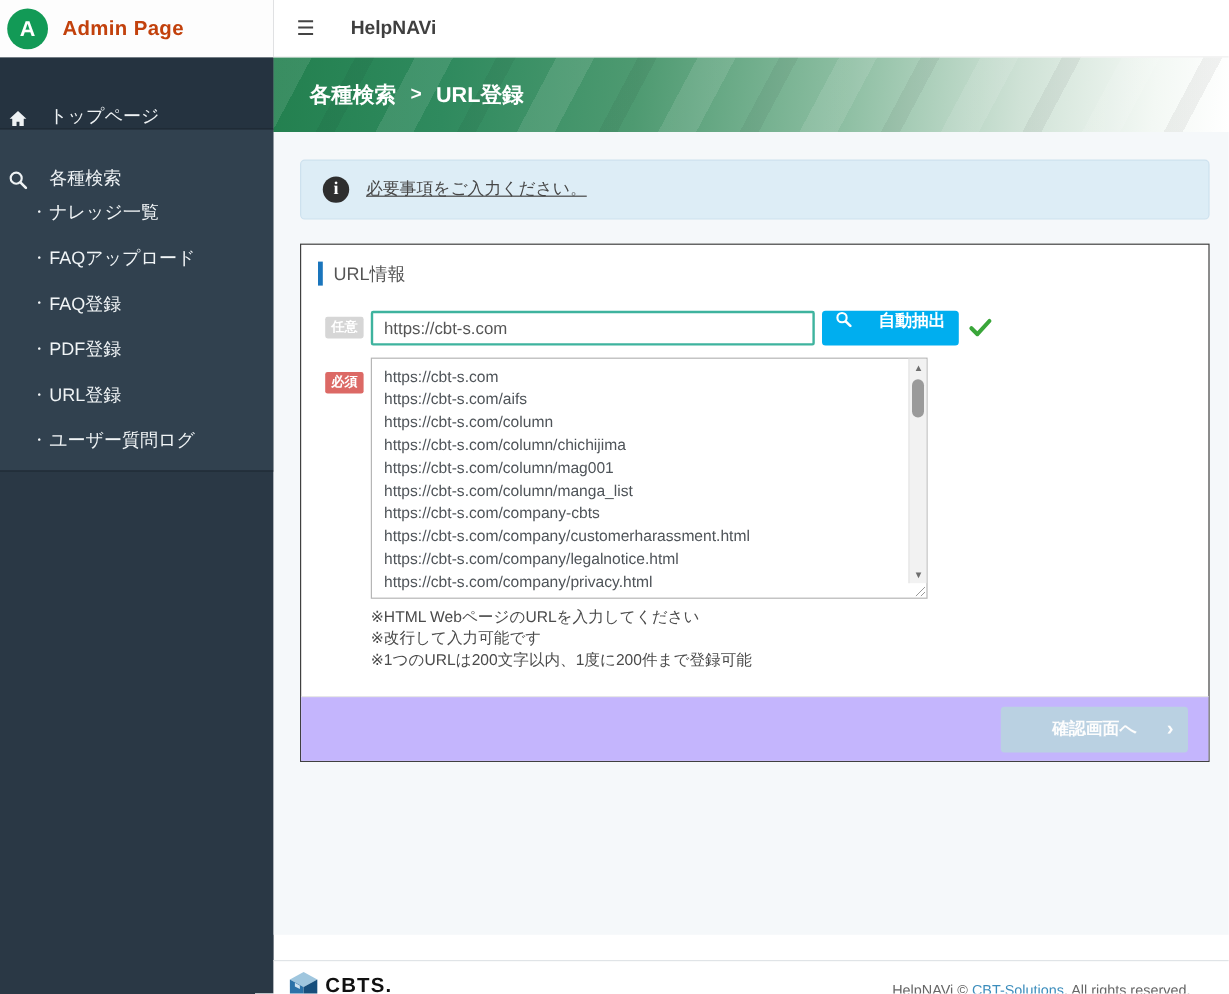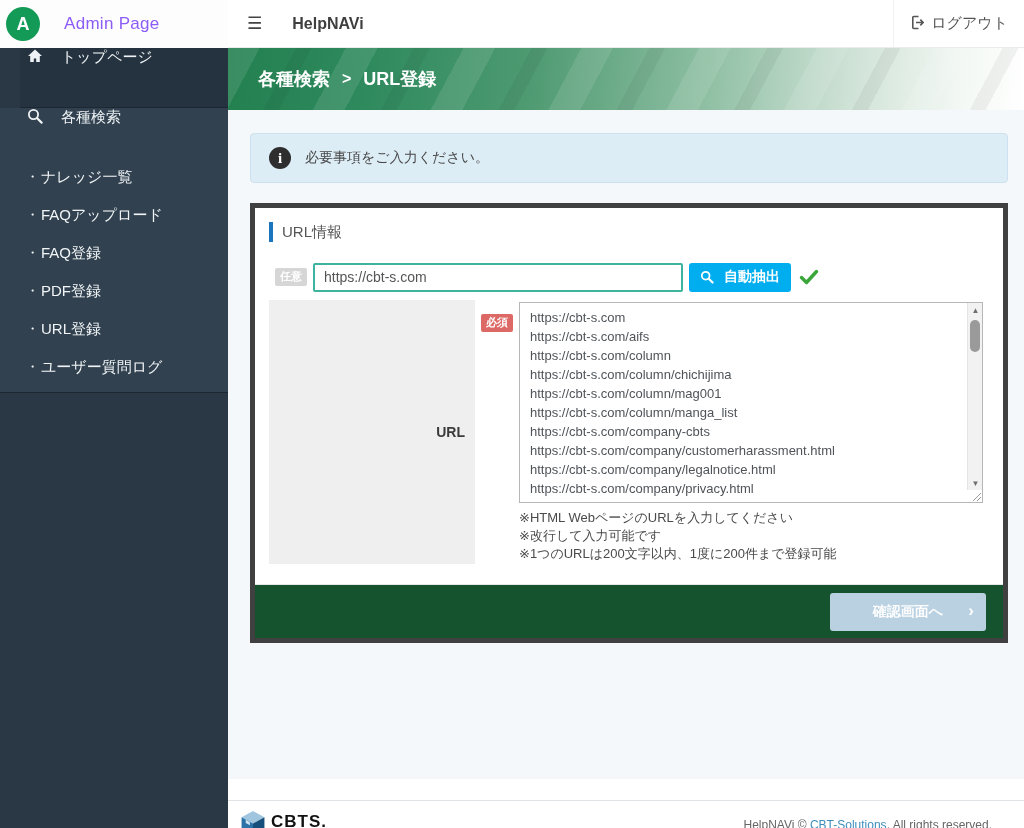--- a/index.html
+++ b/index.html
@@ -5,22 +5,22 @@
   * { margin:0; padding:0; box-sizing:border-box; }
   html,body { width:1024px; height:828px; overflow:hidden; }
   body { font-family:"Liberation Sans","DejaVu Sans",sans-serif; background:#fff; position:relative; }
   .app { position:absolute; inset:0; }
 
   
   .sidebar { position:absolute; left:0; top:0; width:228px; height:828px; background:#2a3845; }
   .brand { height:48px; background:#fdfdfd; display:flex; align-items:center; padding-left:6px; cursor:pointer; }
   .brand-circle { width:34px; height:34px; border-radius:50%; background:#129a56; color:#fff; font-weight:bold;
                   font-size:18px; display:flex; align-items:center; justify-content:center; }
-  .brand-title { margin-left:24px; font-size:17px; font-weight:normal; color:#8b5cf6; letter-spacing:.3px; }
-  .nav-item { display:flex; align-items:flex-start; padding-left:6px; color:#eef2f4; font-size:15px; cursor:pointer;margin-left:20px; }
+  .brand-title { margin-left:12px; font-size:17px; font-weight:bold; color:#c2410c; letter-spacing:.3px; }
+  .nav-item { display:flex; align-items:flex-end; padding-left:6px; color:#eef2f4; font-size:15px; cursor:pointer; }
   .nav-item .nicon { width:18px; display:flex; justify-content:center; margin-right:17px; }
   .nav-top { height:60px; background:#253340; border-bottom:1px solid #1d2731; }
   .nav-section { background:#31414f; border-bottom:1px solid #1d2731; padding-bottom:6px; }
   .nav-section-header { height:50px; }
   .submenu { list-style:none; }
   .submenu li { height:38px; display:flex; align-items:center; padding-left:26px; color:#f0f4f6; font-size:15px; cursor:pointer; }
   .submenu .bullet { margin-right:2px; font-size:13px; }
   .nav-system { height:52px; background:#2d3d4a; border-top:1px solid #1d2731; border-bottom:1px solid #1d2731; margin-top:5px; }
 
   
@@ -40,63 +40,63 @@
   .breadcrumb .sep { margin:0 12px; font-size:16px; }
 
   
   .content { position:absolute; left:228px; top:110px; width:796px; height:669px; background:#f5f8fa; }
 
   .alert { margin:23px 16px 0 22px; height:50px; background:#ddedf6; border:1px solid #cde1ee; border-radius:4px;
            display:flex; align-items:center; padding-left:18px; gap:14px; }
   .alert-icon { width:22px; height:22px; border-radius:50%; background:#2e2e2e; color:#fff; flex:0 0 auto;
                 font-family:"Liberation Serif","DejaVu Serif",serif; font-weight:bold; font-size:15px;
                 display:flex; align-items:center; justify-content:center; }
-  .alert-msg { font-size:14px; color:#474747; }
-
-  .card { margin:20px 16px 0 22px; background:#fff; border:5px solid #404040; }
+  .alert-msg { font-size:14px; color:#474747;text-decoration:underline; }
+
+  .card { margin:20px 16px 0 22px; background:#fff; border:1px solid #404040; }
   .card-body { padding:14px 14px 20px 14px; }
   .section-title { display:flex; align-items:center; margin-bottom:12px; }
   .section-title .bar { width:4px; height:20px; background:#1a75bc; margin-right:9px; }
   .section-title .txt { font-size:15px; color:#555; }
 
   .form-row { display:flex; }
   .form-label { width:206px; background:#efefef; display:flex; align-items:center; justify-content:flex-end;
                 padding-right:10px; font-size:14px; font-weight:bold; color:#3b3b3b; }
   .form-value { flex:1; padding-left:6px; display:flex; }
   .row-auto { height:46px; }
   .row-auto .form-value { align-items:center; gap:6px; }
   .row-url { height:264px; }
   .row-url .form-value { padding-top:2px; gap:6px; align-items:flex-start; }
 
-  .badge { font-size:11px; font-weight:bold; color:#fff; padding:2px 5px; border-radius:2px; line-height:1.3; flex:0 0 auto;font-family:Liberation Mono, monospace; }
+  .badge { font-size:11px; font-weight:bold; color:#fff; padding:2px 5px; border-radius:2px; line-height:1.3; flex:0 0 auto; }
   .badge-optional { background:#d6d6d6; }
   .badge-required { background:#dc6965; margin-top:12px; }
 
   .url-input { width:370px; height:29px; border:2px solid #3eb39e; border-radius:2px; padding:0 9px;
                font-size:14px; color:#555; outline:none; font-family:inherit; background:#fff; }
   .extract-btn { height:29px; background:#00aeef; border:none; border-radius:3px; color:#fff; font-weight:bold;
-                 font-size:14px; padding:0 11px; display:flex; align-items:center; gap:10px; cursor:pointer; font-family:inherit; }
+                 font-size:14px; padding:0 11px; display:flex; align-items:flex-start; gap:22px; cursor:pointer; font-family:inherit; }
   .check { margin-left:2px; display:flex; align-items:center; }
 
   .ta-wrap { position:relative; width:464px; flex:0 0 auto; }
   .url-textarea { width:464px; height:201px; border:1px solid #b6b6b6; background:#fff; resize:none;
                   font-family:inherit; font-size:13px; line-height:19px; color:#4f5459;
                   padding:5px 24px 5px 10px; white-space:pre; overflow:hidden; outline:none; display:block; }
   .sb-rail { position:absolute; top:1px; right:1px; bottom:13px; width:15px; background:#f2f2f2; border-left:1px solid #e4e4e4; }
   .sb-up, .sb-down { position:absolute; left:0; width:15px; height:14px; color:#6f6f6f; font-size:8px;
                      display:flex; align-items:center; justify-content:center; cursor:pointer; }
   .sb-up { top:0; } .sb-down { bottom:0; }
   .sb-thumb { position:absolute; left:2px; top:17px; width:10px; height:32px; background:#9a9a9a; border-radius:5px; cursor:pointer; }
   .ta-resize { position:absolute; right:2px; bottom:2px; width:10px; height:10px; cursor:nwse-resize;
                background:repeating-linear-gradient(135deg, transparent 0 2px, #9a9a9a 2px 3px);
                clip-path:polygon(100% 0, 100% 100%, 0 100%); }
   .ta-notes { position:absolute; left:0; top:207px; width:520px; }
   .ta-notes div { font-size:13px; color:#4a4a4a; line-height:18px; white-space:nowrap; }
 
-  .card-footer { background:#14532d; border-top:1px solid #e7e7e7; height:54px; display:flex; align-items:center;
+  .card-footer { background:#c4b5fd; border-top:1px solid #e7e7e7; height:54px; display:flex; align-items:center;
                  justify-content:flex-end; padding-right:17px; }
   .submit-btn { position:relative; width:156px; height:38px; background:#bad1e2; border:none; border-radius:3px;
                 color:#fdfdfd; font-weight:bold; font-size:14px; cursor:pointer; font-family:inherit; }
   .submit-btn .chev { position:absolute; right:12px; top:50%; transform:translateY(-54%); font-size:17px; }
 
   
   .pagefooter { position:absolute; left:228px; top:800px; width:796px; height:49px; background:#fff;
                 border-top:1px solid #e0e4e7; display:flex; align-items:center; justify-content:space-between;
                 padding:0 32px 0 12px; }
   .cbts-logo { display:flex; align-items:center; gap:5px; }
@@ -162,29 +162,20 @@
             <span>ユーザー質問ログ</span>
           </li>
       </ul>
     </div>
 
   </aside>
 
   <header class="topbar">
     <span class="hamburger">☰</span>
     <span class="app-title">HelpNAVi</span>
-    <div class="logout">
-      <span>
-        <svg width="16" height="15" viewBox="0 0 16 15">
-            <path d="M10.5 1.5H5.8a1 1 0 0 0-1 1v10a1 1 0 0 0 1 1h4.7" fill="none" stroke="#555" stroke-width="1.6"></path>
-            <path d="M8 7.5h7M12.3 4.6l2.9 2.9-2.9 2.9" fill="none" stroke="#555" stroke-width="1.6"></path>
-          </svg>
-      </span>
-      <span>ログアウト</span>
-    </div>
   </header>
 
   <div class="breadcrumb">
     <span>各種検索</span>
     <span class="sep">&gt;</span>
     <span>URL登録</span>
   </div>
 
   <main class="content">
 
@@ -215,21 +206,20 @@
             </button>
             <span class="check">
               <svg width="20" height="18" viewBox="0 0 20 18">
                   <path d="M2.5 9.5 7.5 14.5 17.5 3.5" fill="none" stroke="#3aa63a" stroke-width="3.4" stroke-linecap="round" stroke-linejoin="round"></path>
                 </svg>
             </span>
           </div>
         </div>
 
         <div class="form-row row-url">
-          <div class="form-label">URL</div>
           <div class="form-value">
             <span class="badge badge-required">必須</span>
             <div class="ta-wrap">
               <textarea class="url-textarea" spellcheck="false" style="">https://cbt-s.com
 https://cbt-s.com/aifs
 https://cbt-s.com/column
 https://cbt-s.com/column/chichijima
 https://cbt-s.com/column/mag001
 https://cbt-s.com/column/manga_list
 https://cbt-s.com/company-cbts

